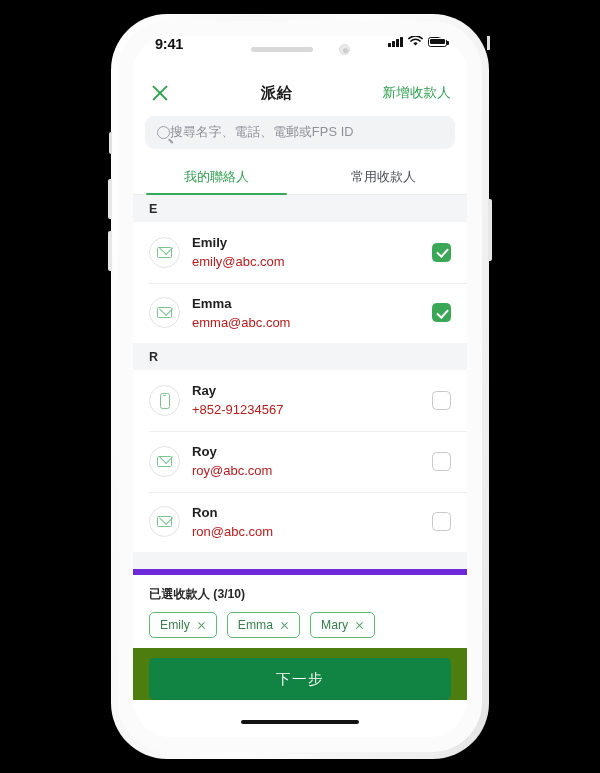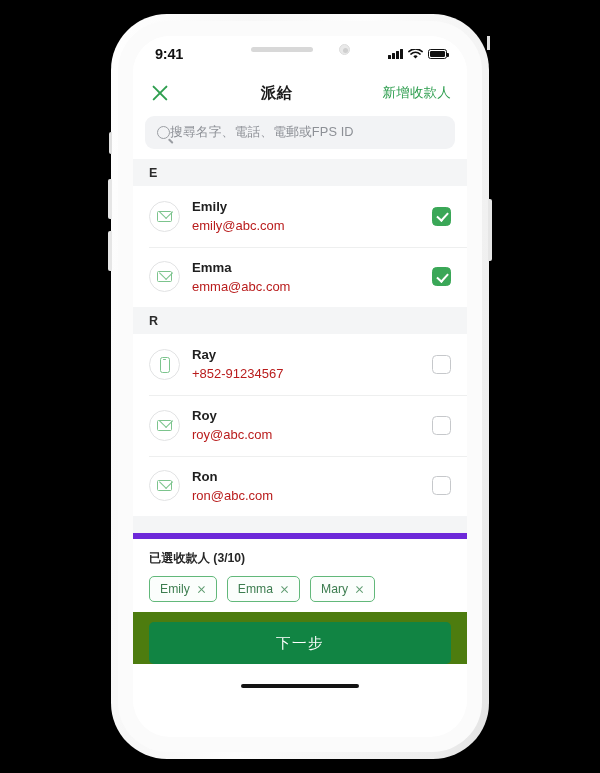--- a/index.html
+++ b/index.html
@@ -50,21 +50,21 @@
     z-index: 40;
     display:flex; align-items:center; justify-content:center; gap: 26px;
   }
   .notch-speaker { width: 62px; height: 5px; background:#d8d8d8; border-radius: 3px;}
   .notch-camera { width: 11px; height: 11px; border-radius:50%; background:#e9e9e9; border:1px solid #dcdcdc; position:relative;}
   .notch-camera::after{content:"";position:absolute;left:3px;top:3px;width:5px;height:5px;border-radius:50%;background:#cfcfcf;}
 
   
   .status-bar {
     position: relative; height: 36px;
-    display:flex; align-items:center; justify-content:space-between;
+    display:flex; align-items:flex-start; justify-content:space-between;
     padding: 0 20px 0 22px;
     background:#ffffff;
   }
   .status-time { font-size: 14.5px; font-weight: 700; color:#111; letter-spacing:-0.2px; }
   .status-icons { display:flex; align-items:center; gap:5px; }
   .sig { display:flex; align-items:flex-end; gap:1.5px; height:10px;}
   .sig i { width:2.6px; background:#111; border-radius:0.5px; display:block;}
   .sig i:nth-child(1){height:4px;} .sig i:nth-child(2){height:6px;}
   .sig i:nth-child(3){height:8px;} .sig i:nth-child(4){height:10px;}
   .batt { width:19px;height:10px;border:1.3px solid #111;border-radius:2.6px;position:relative;padding:1.2px;}
@@ -213,20 +213,24 @@
       <div class="nav-action">新增收款人</div>
     </div>
 
     <div class="search-wrap">
       <div class="search-box">
         <span class="search-icon"></span>
         <span class="search-ph">搜尋名字、電話、電郵或FPS ID</span>
       </div>
     </div>
 
+    <div class="tabs">
+      <div class="tab active">我的聯絡人</div>
+      <div class="tab">常用收款人</div>
+    </div>
 
     <div class="list-scroll">
 
       <div class="section-head">E</div>
       <div class="card">
 
         <div class="row">
           <div class="avatar">
               <span class="ic-mail"></span>
             </div>

